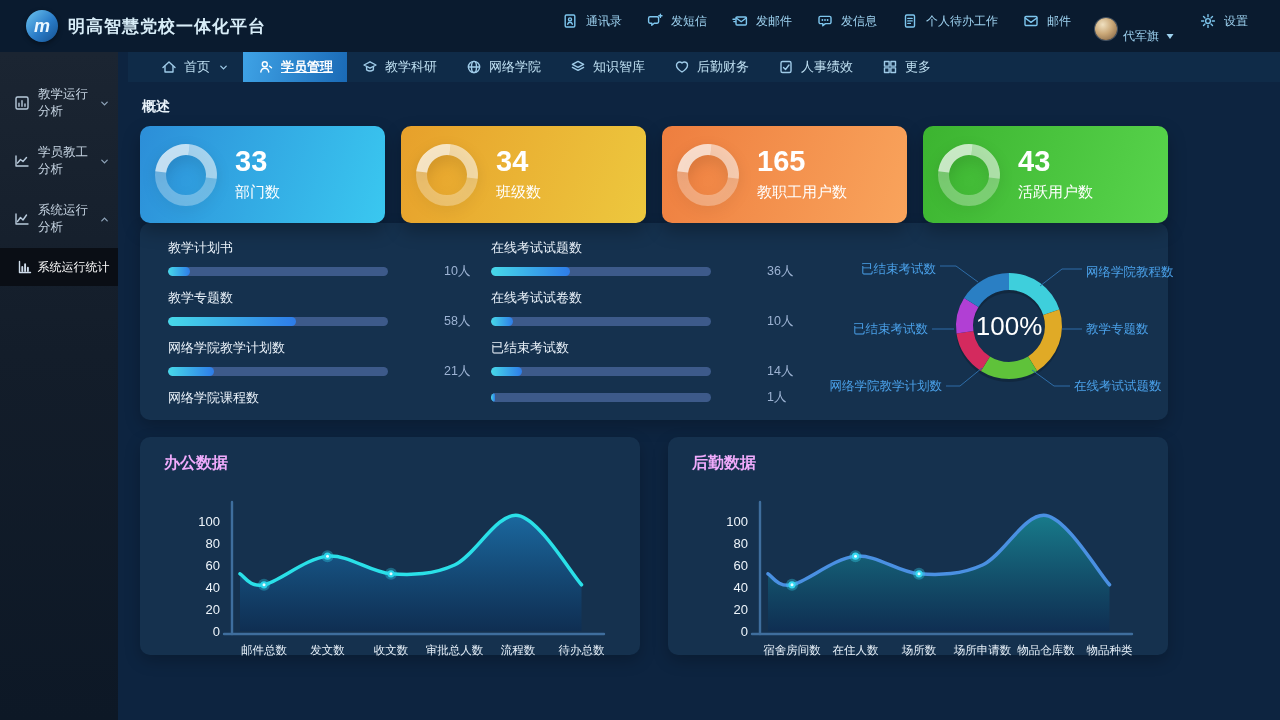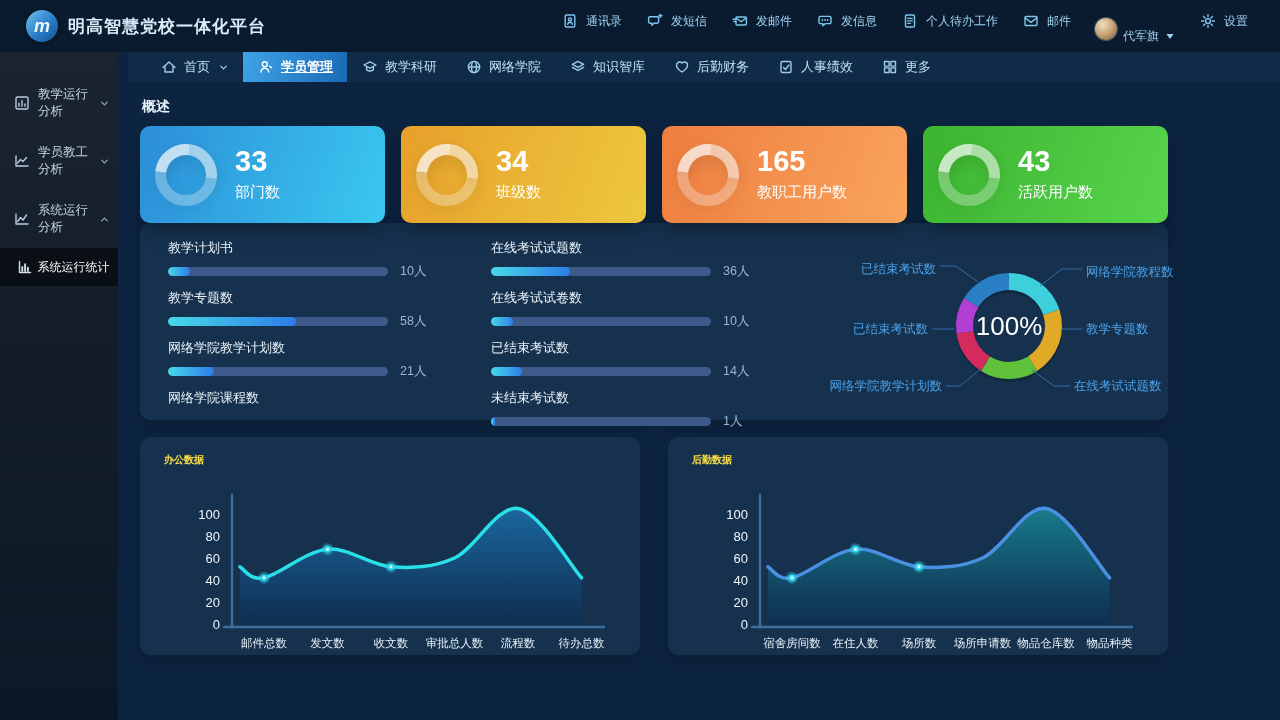--- a/index.html
+++ b/index.html
@@ -73,28 +73,28 @@
     border-right-color:rgba(255,255,255,.38);transform:rotate(-38deg);}
   .stat-text{margin-left:18px;color:#ffffff;}
   .stat-value{font-size:29px;font-weight:bold;line-height:1;}
   .stat-label{font-size:15px;margin-top:7px;}
   .heading-teaching{margin-top:20px;}
   .panel{background:#15314e;border-radius:10px;box-shadow:0 6px 16px rgba(0,0,0,.22);box-sizing:border-box;}
   #teaching-panel{width:1028px;height:197px;display:flex;padding:16px 10px 10px 28px;}
   .bars-col{width:323px;flex:none;}
   .bar-group{margin-bottom:9px;}
   .bar-label{color:#e9f1f9;font-size:13px;margin-bottom:6px;}
-  .bar-row{display:flex;align-items:center;}
+  .bar-row{display:flex;align-items:center;gap:44px;}
   .bar-track{width:220px;height:9px;border-radius:5px;background:#3d5a8a;overflow:hidden;flex:none;}
   .bar-fill{display:block;height:100%;border-radius:5px;}
   .bar-value{color:#9db3d3;font-size:12.5px;margin-left:12px;white-space:nowrap;}
   .donut-col{flex:1;display:flex;align-items:center;justify-content:center;}
   #charts-row{display:flex;gap:28px;margin-top:17px;width:1028px;}
   .chart-panel{width:500px;height:218px;padding:14px 18px;box-sizing:border-box;}
-  .panel-title{color:#fde047;font-size:10px;font-weight:bold;margin:2px 0 2px 6px;}
+  .panel-title{color:#f0abfc;font-size:16px;font-weight:bold;margin:2px 0 2px 6px;}
   svg text{font-family:"Liberation Sans","DejaVu Sans",sans-serif;}
 </style>
 </head>
 <body>
 
 <header id="top-header">
   <div class="brand">
     <div class="logo">
         <span>m</span>
       </div>
@@ -405,21 +405,20 @@
         <div class="bar-group">
           <div class="bar-label">已结束考试数</div>
           <div class="bar-row">
             <div class="bar-track" style="background: rgb(61, 90, 138);">
               <span class="bar-fill" style="width: 14%; background: linear-gradient(90deg, rgb(71, 217, 232) 0%, rgb(46, 124, 232) 100%);"></span>
             </div>
             <div class="bar-value">14人</div>
           </div>
         </div>
         <div class="bar-group">
-          <div class="bar-label">未结束考试数</div>
           <div class="bar-row">
             <div class="bar-track" style="background: rgb(61, 90, 138);">
               <span class="bar-fill" style="width: 2%; background: linear-gradient(90deg, rgb(71, 217, 232) 0%, rgb(46, 124, 232) 100%);"></span>
             </div>
             <div class="bar-value">1人</div>
           </div>
         </div>
       </div>
     <div class="donut-col">
       <svg id="donut-svg" width="390" height="182">

